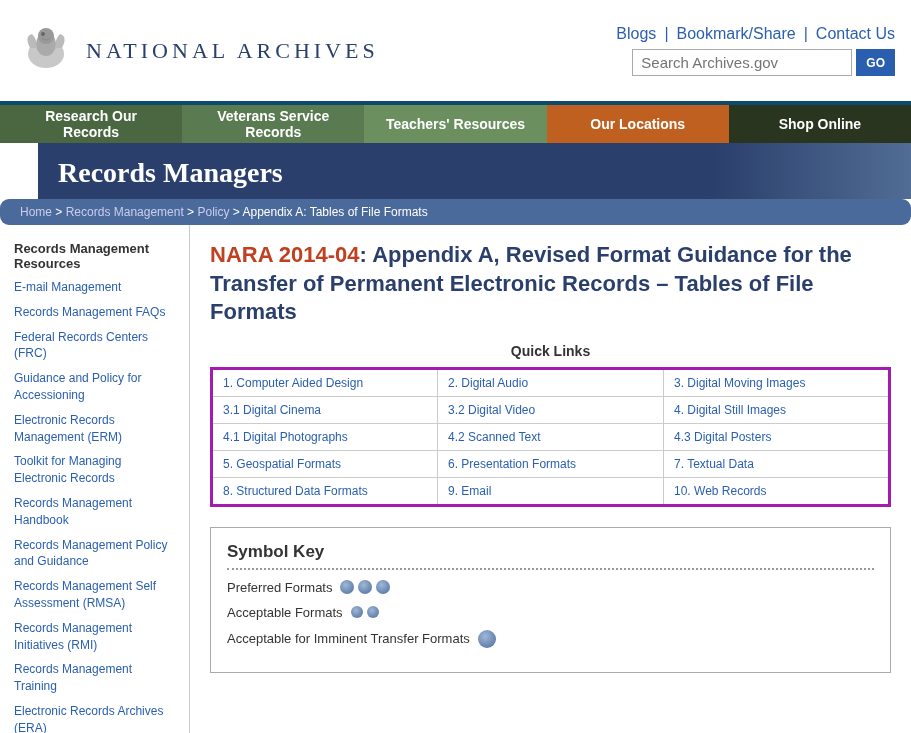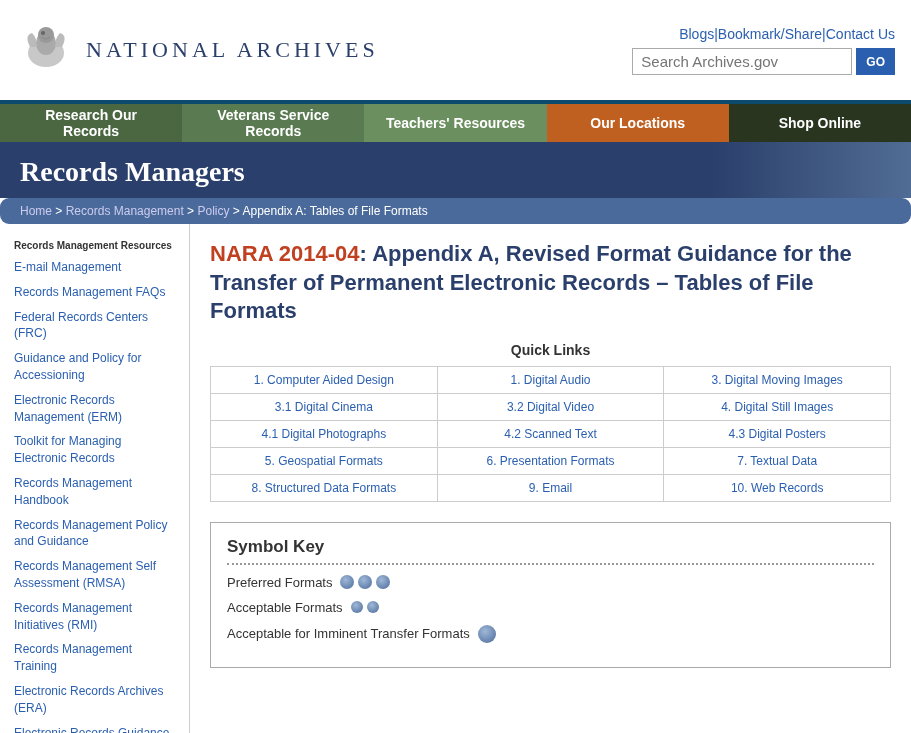--- a/index.html
+++ b/index.html
@@ -4,62 +4,62 @@
   <style>
     * { margin: 0; padding: 0; box-sizing: border-box; }
     body { font-family: Arial, sans-serif; font-size: 13px; color: #333; background: #fff; width: 911px; }
 
     
     #header { display: flex; justify-content: space-between; align-items: flex-end; padding: 25px 16px; border-bottom: 4px solid #0c4a6e; }
     #logo-area { display: flex; align-items: center; gap: 10px; }
     #logo-eagle { width: 60px; height: 50px; }
     #logo-text { font-family: 'Times New Roman', serif; font-size: 22px; letter-spacing: 4px; color: #2a3f6b; font-weight: normal; }
     #header-right { display: flex; flex-direction: column; align-items: flex-end; gap: 6px; }
-    #header-links { display: flex; font-size: 14px; color: #555; }
+    #header-links { display: flex; gap: 8px; font-size: 16px; color: #555; }
     #header-links span { cursor: pointer; color: #2a5fb0; }
     #search-area { display: flex; gap: 4px; }
     #search-input { width: 220px; padding: 4px 8px; border: 1px solid #aaa; font-size: 15px; color: #999; }
     #search-button { background: #2a5fb0; color: #fff; border: none; padding: 4px 10px; font-size: 12px; font-weight: bold; cursor: pointer; }
 
     
     #nav { display: flex; height: 38px; }
     .nav-item { display: flex; align-items: center; justify-content: center; padding: 0 18px; font-size: 14px; font-weight: bold; cursor: pointer; color: #fff; flex: 1; text-align: center; }
     .nav-research { background: #4a6741; }
     .nav-veterans { background: #5a7a51; }
     .nav-teachers { background: #6b8f5f; }
     .nav-locations { background: #c06020; }
     .nav-shop { background: #2a3520; }
 
     
-    #page-banner { background: #2a3f6b; padding: 14px 20px 10px; position: relative; overflow: hidden; }
+    #page-banner { background: #2a3f6b; padding: 14px 20px 10px; position: relative; overflow: hidden; margin-left: 38px; }
     #page-title { font-size: 28px; font-weight: bold; color: #fff; font-family: 'Times New Roman', serif; }
     #page-banner-img { position: absolute; right: 0; top: 0; bottom: 0; width: 200px; background: linear-gradient(to right, #2a3f6b, #6a8ab0); opacity: 0.6; }
 
     
     #breadcrumb { background: #4a6a9b; padding: 6px 20px; font-size: 12px; color: #cce; border-radius: 9px; }
     #breadcrumb a { color: #cce; text-decoration: none; }
     #breadcrumb span { color: #fff; }
 
     
     #layout { display: flex; }
 
     
     #sidebar { width: 190px; min-width: 190px; padding: 10px 0; border-right: 1px solid #ccc; }
-    .sidebar-section-title { font-weight: bold; font-size: 10px; color: #333; padding: 6px 14px 4px; }
+    .sidebar-section-title { font-weight: bold; font-size: 13px; color: #333; padding: 6px 14px 4px; }
     .sidebar-link { display: block; padding: 4px 14px; font-size: 12px; color: #2a5fb0; cursor: pointer; line-height: 1.4; }
 
     
     #main { flex: 1; padding: 16px 20px; }
     #article-title { font-size: 22px; color: #2a3f6b; font-weight: bold; margin-bottom: 16px; line-height: 1.3; }
     #article-title a { color: #c04020; text-decoration: none; }
 
     
     .quick-links-section { margin-bottom: 20px; }
     .quick-links-heading { text-align: center; font-weight: bold; font-size: 14px; margin-bottom: 8px; }
-    .quick-links-table { width: 100%; border-collapse: collapse; border: 1px solid #a21caf; text-align: center; }
+    .quick-links-table { width: 100%; border-collapse: collapse; border: 3px solid #a21caf; }
     .quick-links-table td { border: 1px solid #ccc; padding: 6px 10px; font-size: 12px; color: #2a5fb0; cursor: pointer; width: 33.33%; }
 
     
     .symbol-key-box { border: 1px solid #aaa; padding: 14px 16px; margin-top: 10px; }
     .symbol-key-title { font-weight: bold; font-size: 17px; margin-bottom: 10px; border-bottom: 2px dotted #999; padding-bottom: 6px; }
     .symbol-row { display: flex; align-items: center; gap: 8px; margin-bottom: 10px; font-size: 13px; }
     .dot { width: 14px; height: 14px; border-radius: 50%; background: radial-gradient(circle at 40% 35%, #a0b8d8, #4a6a9a); display: inline-block; }
     .dot-sm { width: 12px; height: 12px; }
     .dots-group { display: flex; gap: 4px; }
   </style>
@@ -141,21 +141,21 @@
     <div id="article-title">
       <a>NARA 2014-04</a><span>: Appendix A,  Revised Format Guidance for the Transfer of Permanent Electronic Records – Tables of File Formats</span>
     </div>
 
     <div class="quick-links-section">
       <div class="quick-links-heading">Quick Links</div>
       <table class="quick-links-table">
         <tbody>
           <tr>
             <td>1. Computer Aided Design</td>
-            <td>1. Digital Audio</td>
+            <td>2. Digital Audio</td>
             <td>3. Digital Moving Images</td>
           </tr>
           <tr>
             <td>3.1 Digital Cinema</td>
             <td>3.2 Digital Video</td>
             <td>4. Digital Still Images</td>
           </tr>
           <tr>
             <td>4.1 Digital Photographs</td>
             <td>4.2 Scanned Text</td>

